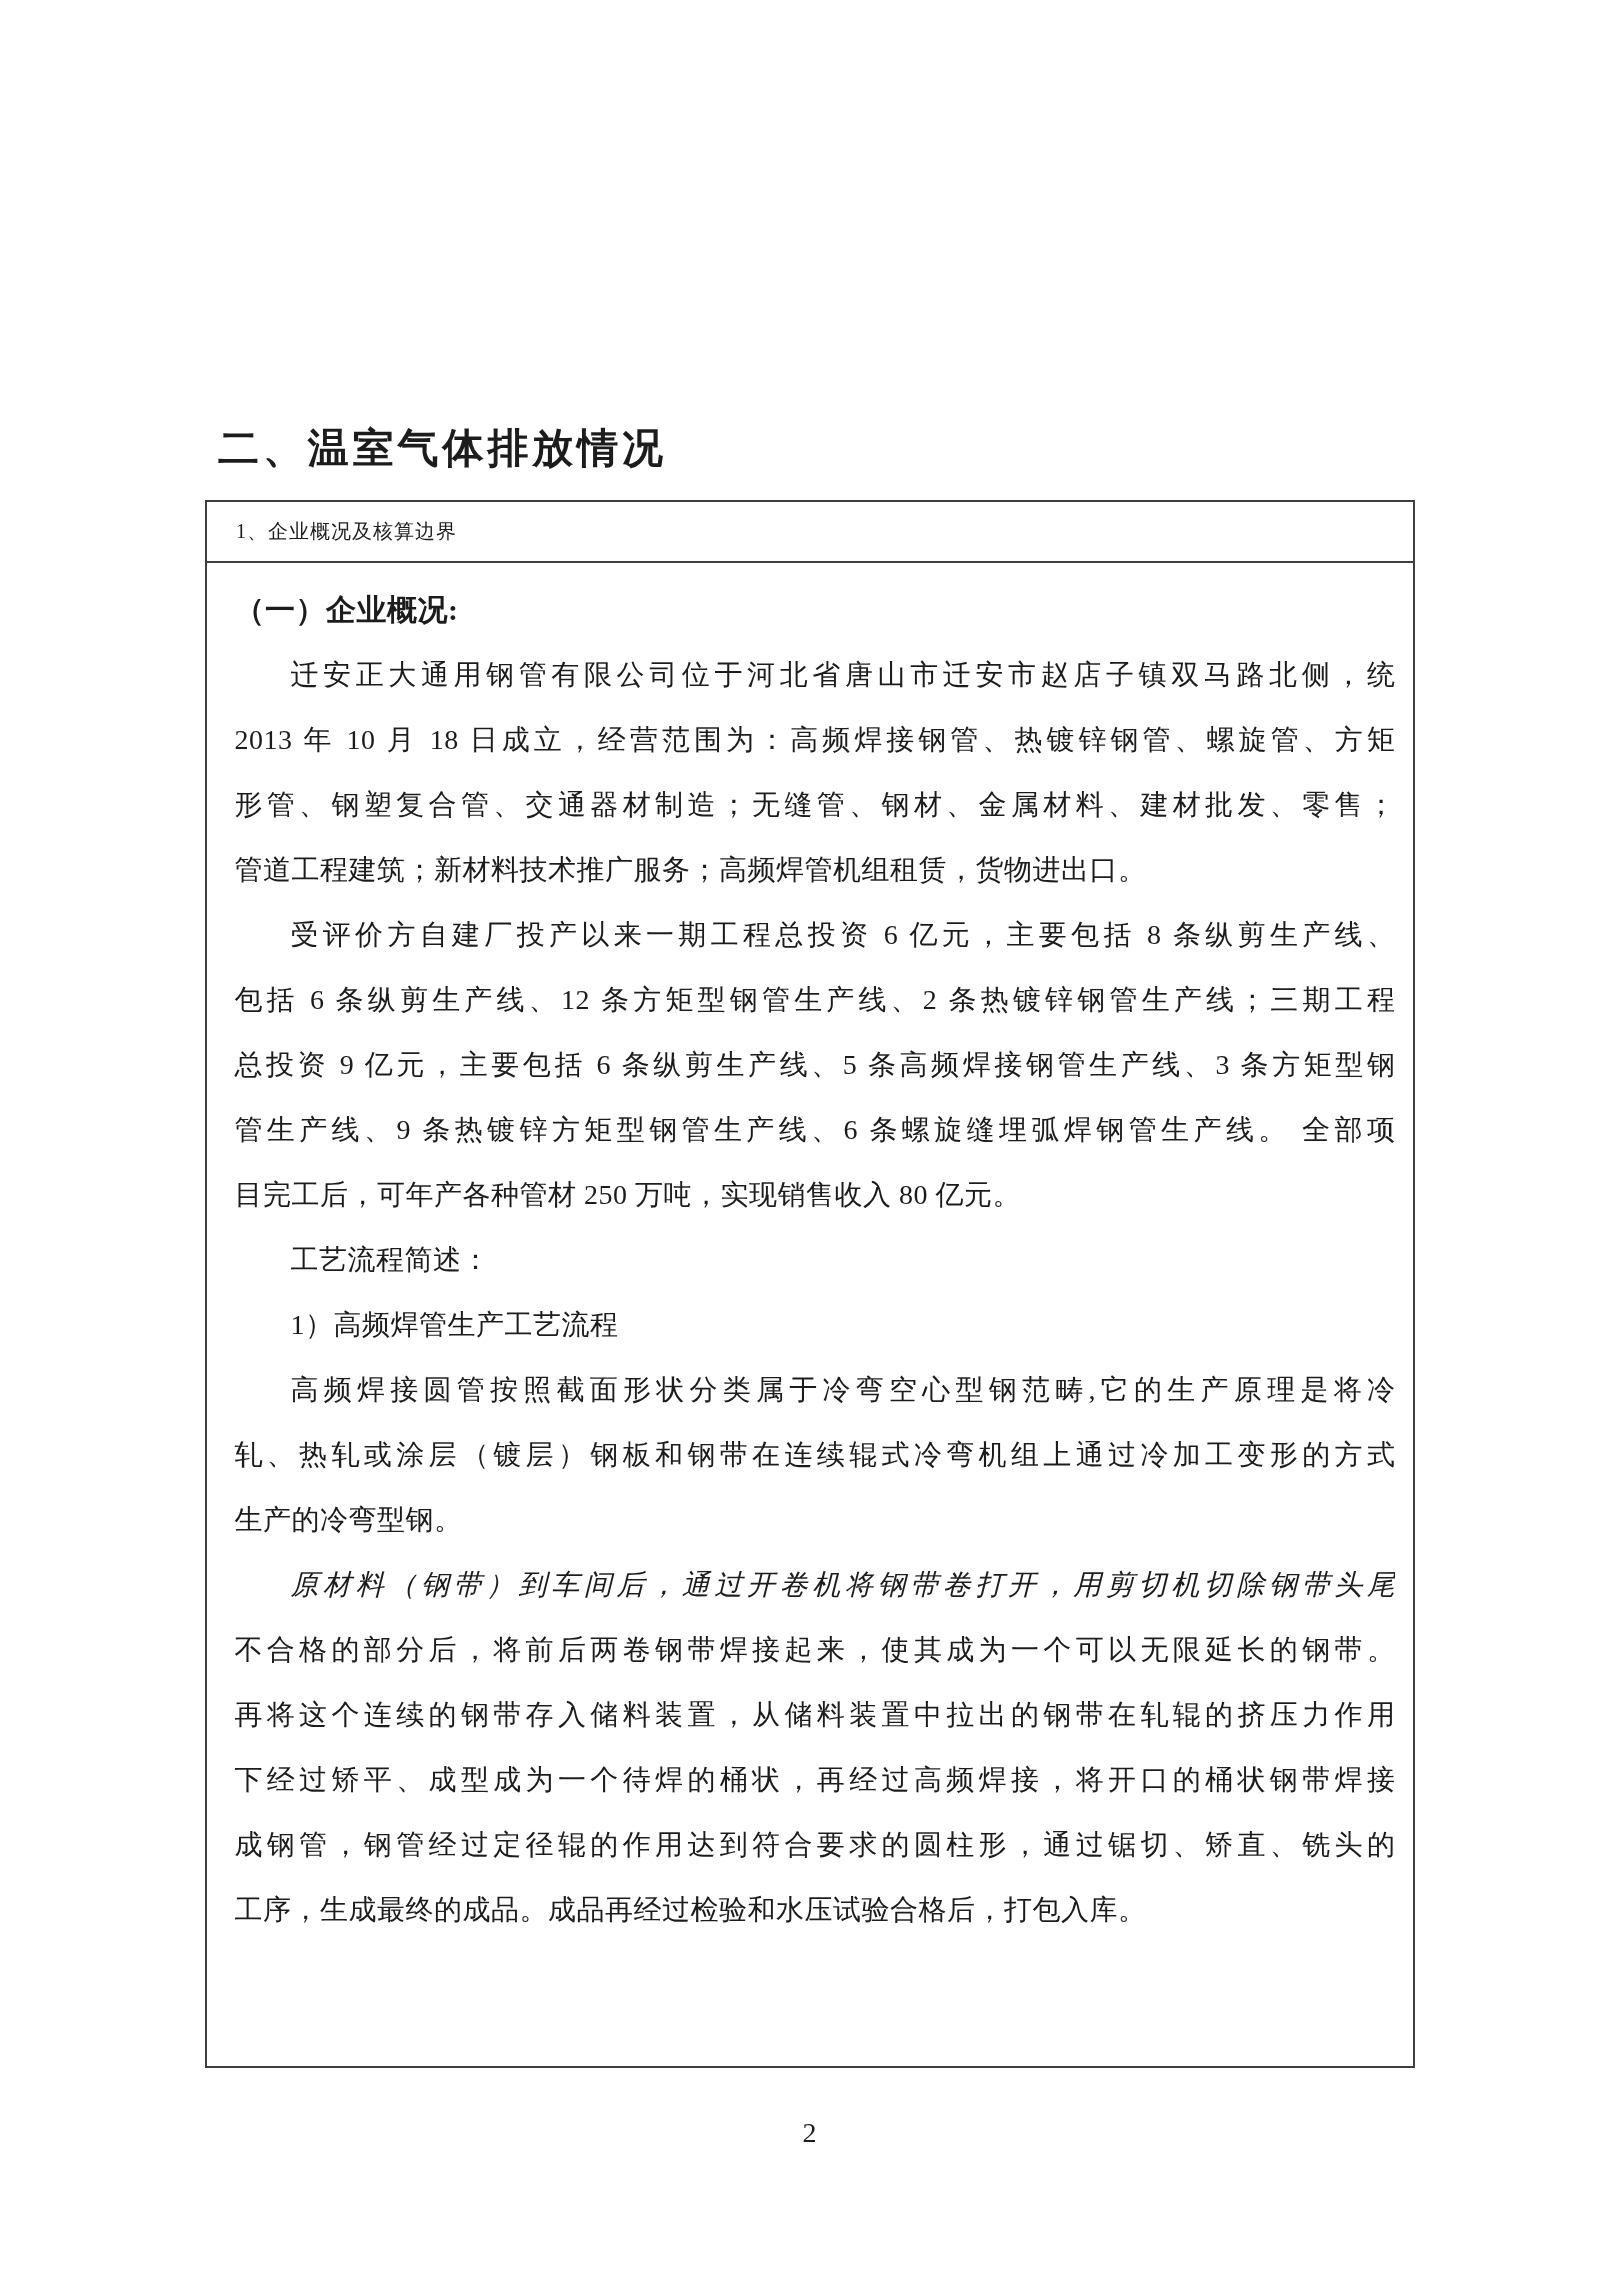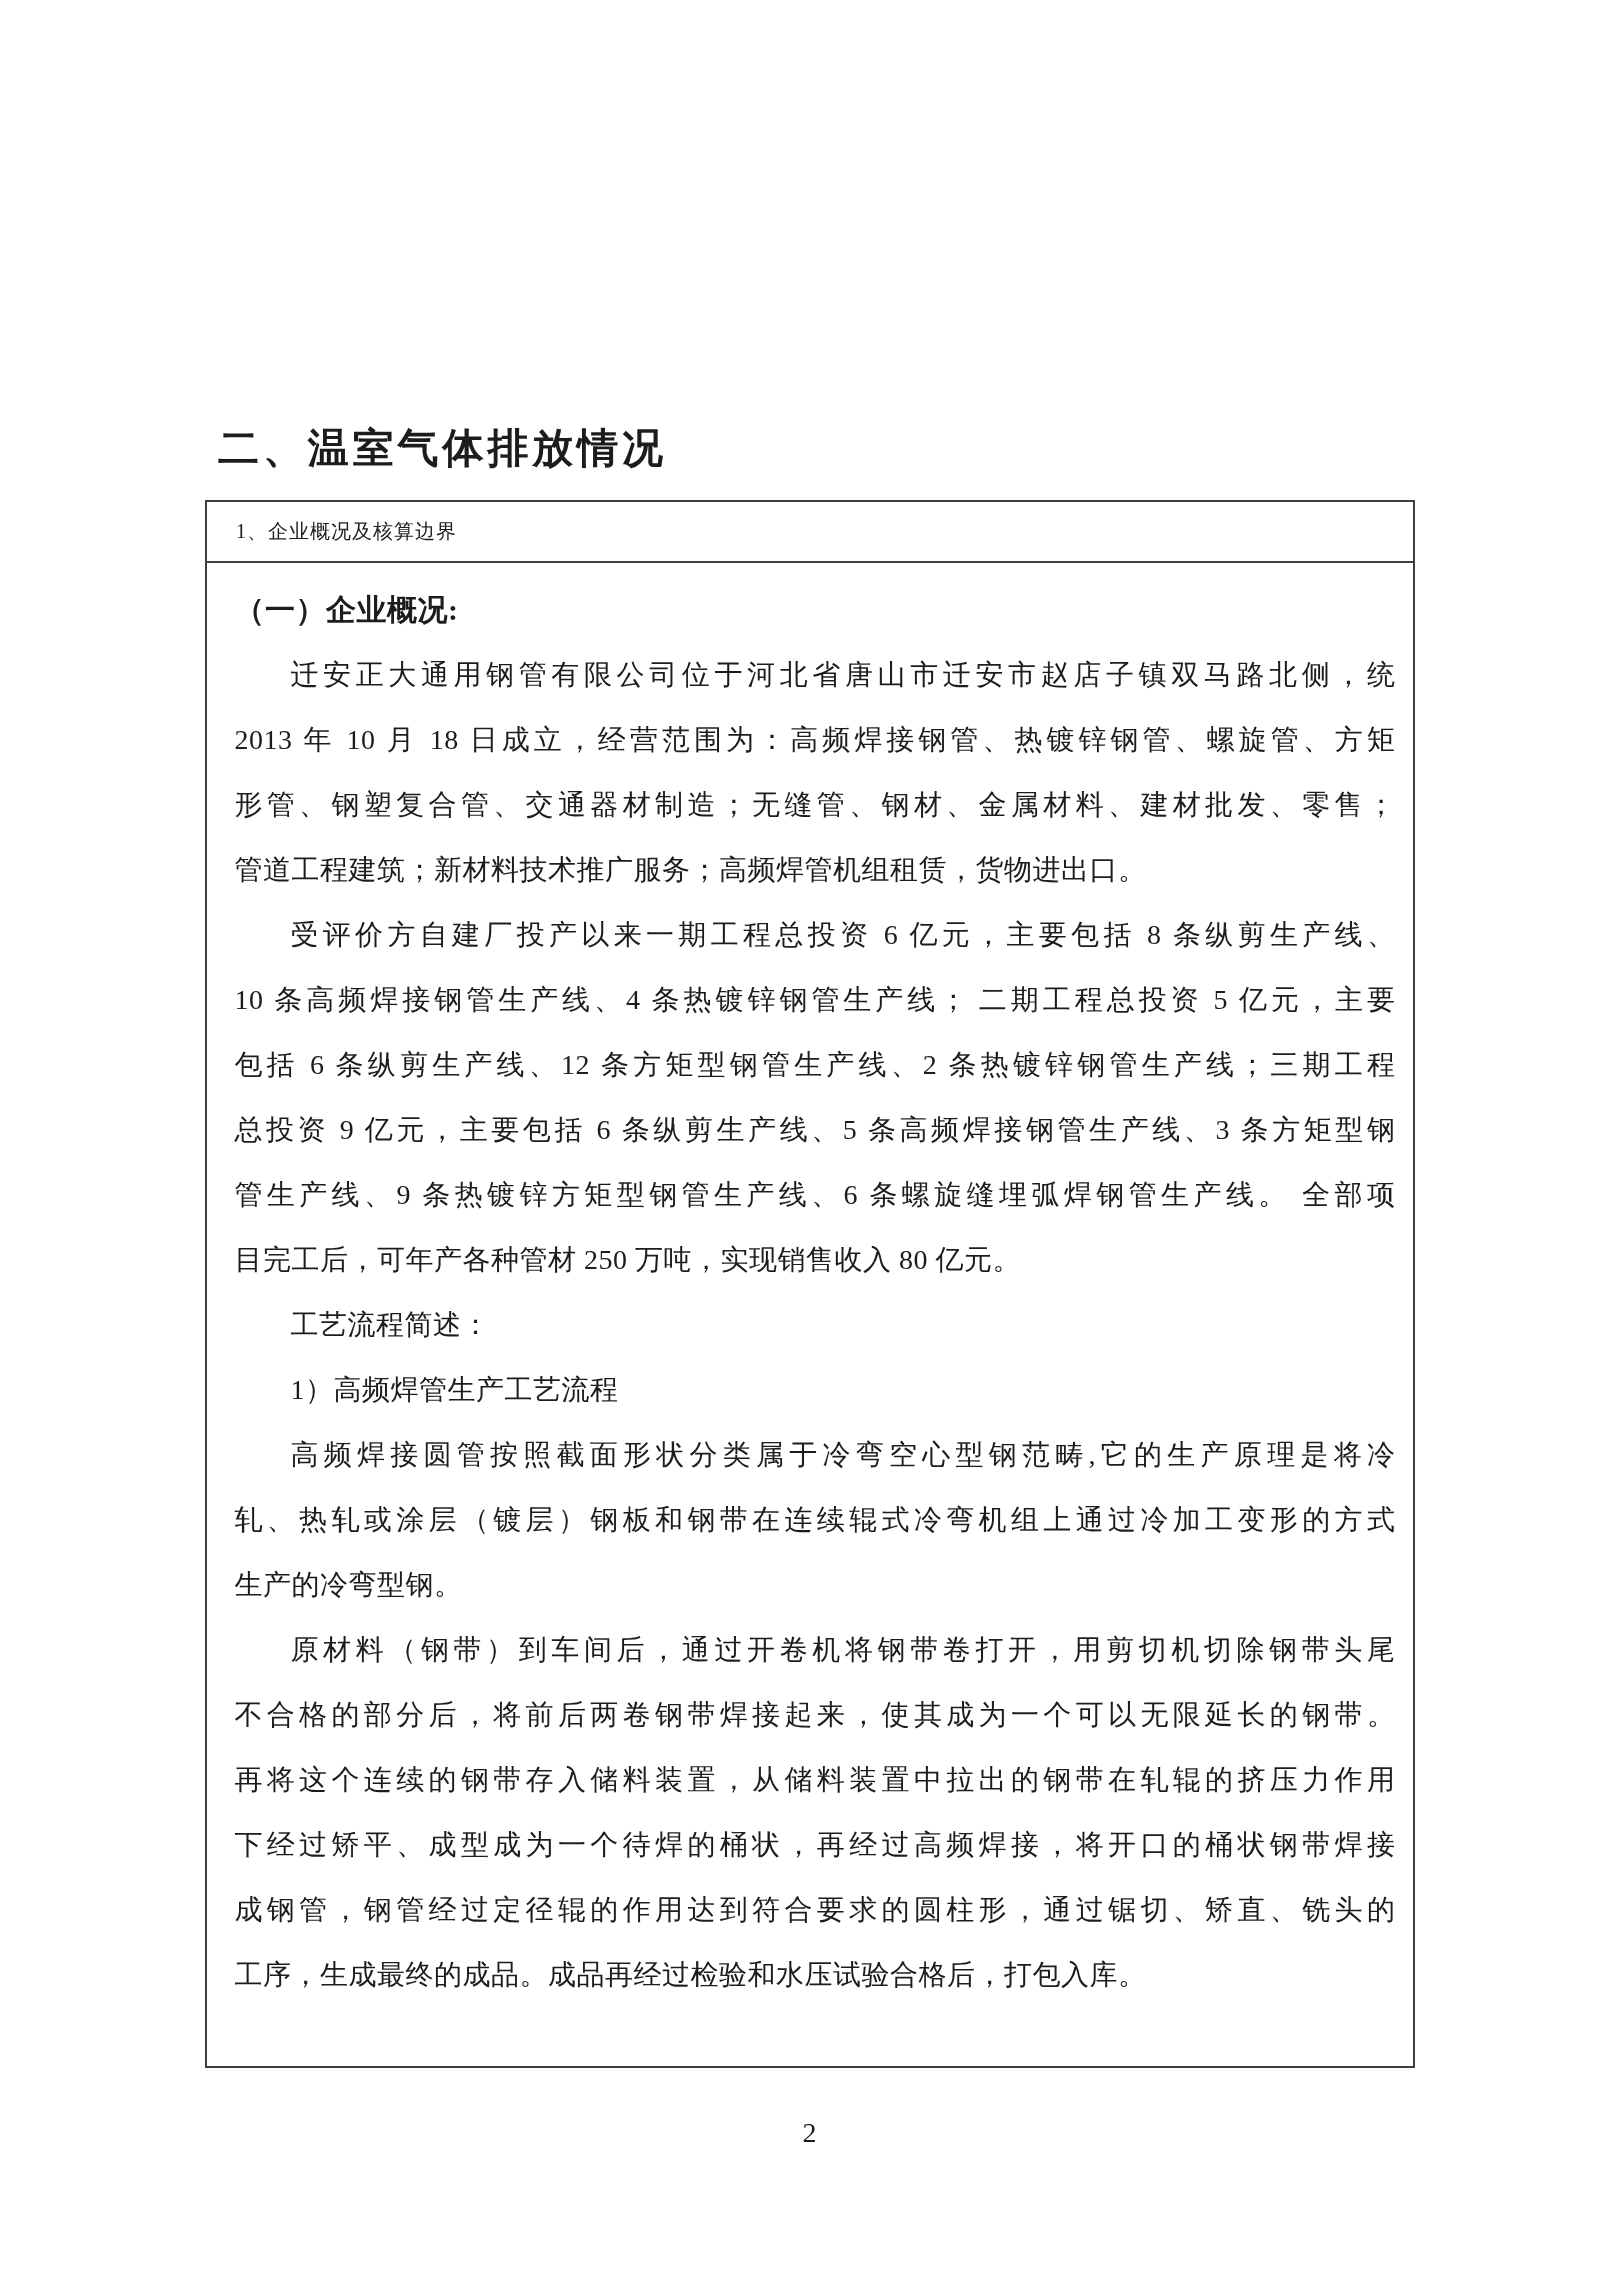--- a/index.html
+++ b/index.html
@@ -87,31 +87,30 @@
 
   <div class="doc-table">
     <div class="header-cell">1、企业概况及核算边界</div>
     <div class="body-cell">
         <div class="line bold">（一）企业概况:</div>
         <div class="line justify" style="text-indent: 2em;">迁安正大通用钢管有限公司位于河北省唐山市迁安市赵店子镇双马路北侧，统</div>
         <div class="line justify">2013 年 10 月 18 日成立，经营范围为：高频焊接钢管、热镀锌钢管、螺旋管、方矩</div>
         <div class="line justify">形管、钢塑复合管、交通器材制造；无缝管、钢材、金属材料、建材批发、零售；</div>
         <div class="line">管道工程建筑；新材料技术推广服务；高频焊管机组租赁，货物进出口。</div>
         <div class="line justify" style="text-indent: 2em;">受评价方自建厂投产以来一期工程总投资 6 亿元，主要包括 8 条纵剪生产线、</div>
-        <div class="line justify">10 条高频焊接钢管生产线、4 条热镀锌钢管生产线； 二期工程总投资 5 亿元，主要</div>
         <div class="line justify">包括 6 条纵剪生产线、12 条方矩型钢管生产线、2 条热镀锌钢管生产线；三期工程</div>
         <div class="line justify">总投资 9 亿元，主要包括 6 条纵剪生产线、5 条高频焊接钢管生产线、3 条方矩型钢</div>
         <div class="line justify">管生产线、9 条热镀锌方矩型钢管生产线、6 条螺旋缝埋弧焊钢管生产线。 全部项</div>
         <div class="line">目完工后，可年产各种管材 250 万吨，实现销售收入 80 亿元。</div>
         <div class="line" style="text-indent: 2em;">工艺流程简述：</div>
         <div class="line" style="text-indent: 2em;">1）高频焊管生产工艺流程</div>
         <div class="line justify" style="text-indent: 2em; font-family: Liberation Serif, serif;">高频焊接圆管按照截面形状分类属于冷弯空心型钢范畴,它的生产原理是将冷</div>
         <div class="line justify">轧、热轧或涂层（镀层）钢板和钢带在连续辊式冷弯机组上通过冷加工变形的方式</div>
         <div class="line">生产的冷弯型钢。</div>
-        <div class="line justify" style="text-indent: 2em;">原材料（钢带）到车间后，通过开卷机将钢带卷打开，用剪切机切除钢带头尾</div>
+        <div class="line justify" style="text-indent: 2em; font-style: italic;">原材料（钢带）到车间后，通过开卷机将钢带卷打开，用剪切机切除钢带头尾</div>
         <div class="line justify">不合格的部分后，将前后两卷钢带焊接起来，使其成为一个可以无限延长的钢带。</div>
         <div class="line justify">再将这个连续的钢带存入储料装置，从储料装置中拉出的钢带在轧辊的挤压力作用</div>
         <div class="line justify">下经过矫平、成型成为一个待焊的桶状，再经过高频焊接，将开口的桶状钢带焊接</div>
         <div class="line justify">成钢管，钢管经过定径辊的作用达到符合要求的圆柱形，通过锯切、矫直、铣头的</div>
         <div class="line">工序，生成最终的成品。成品再经过检验和水压试验合格后，打包入库。</div>
       </div>
   </div>
 
   <div class="page-number">2</div>
 </div>

